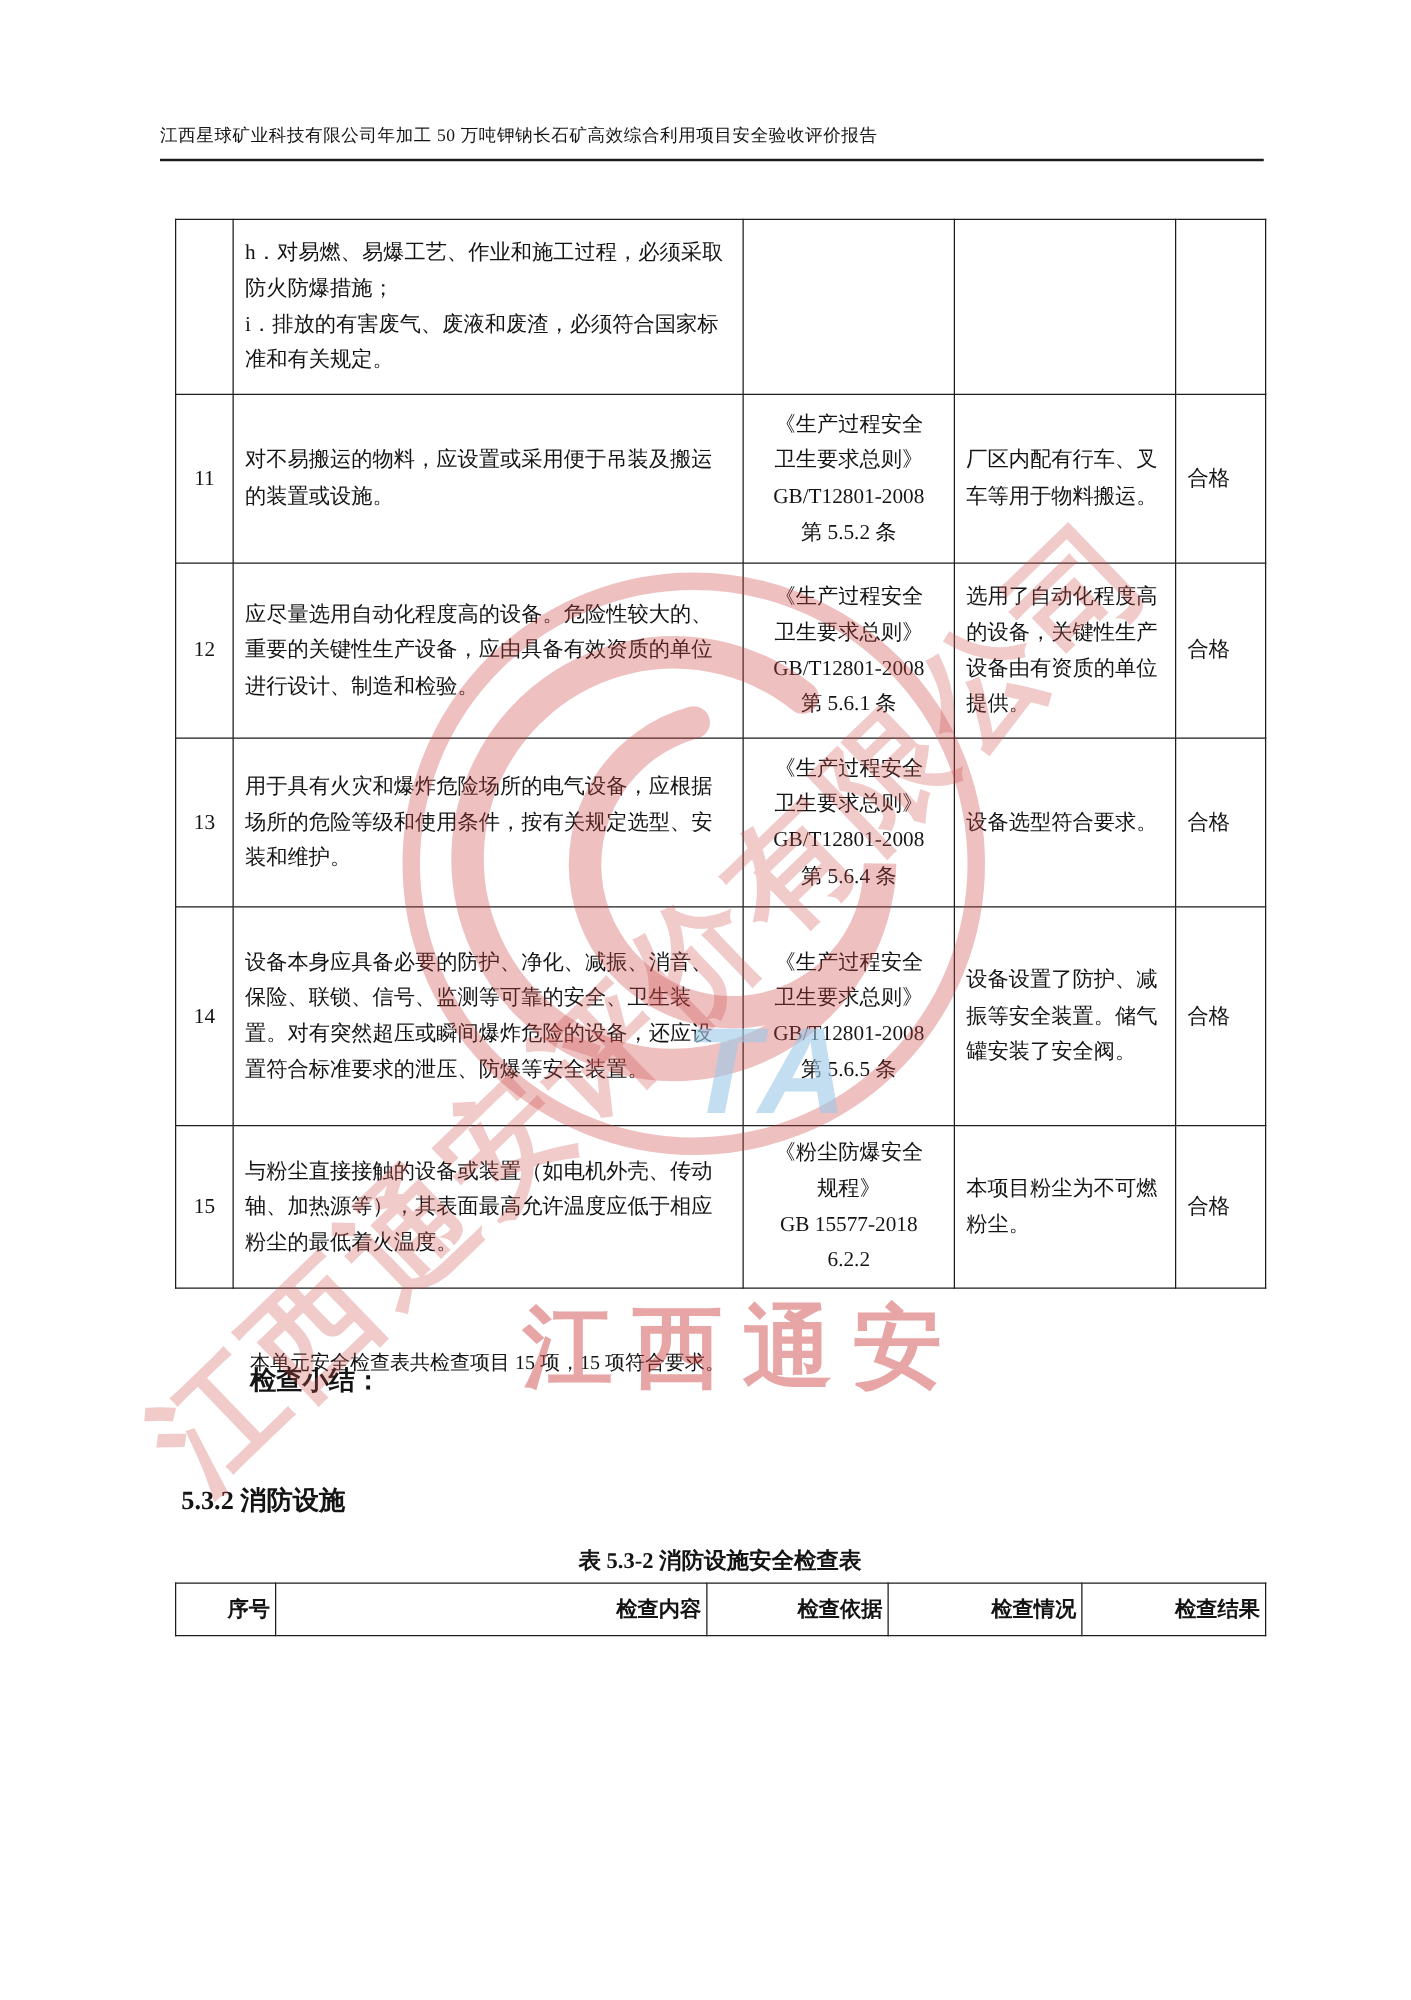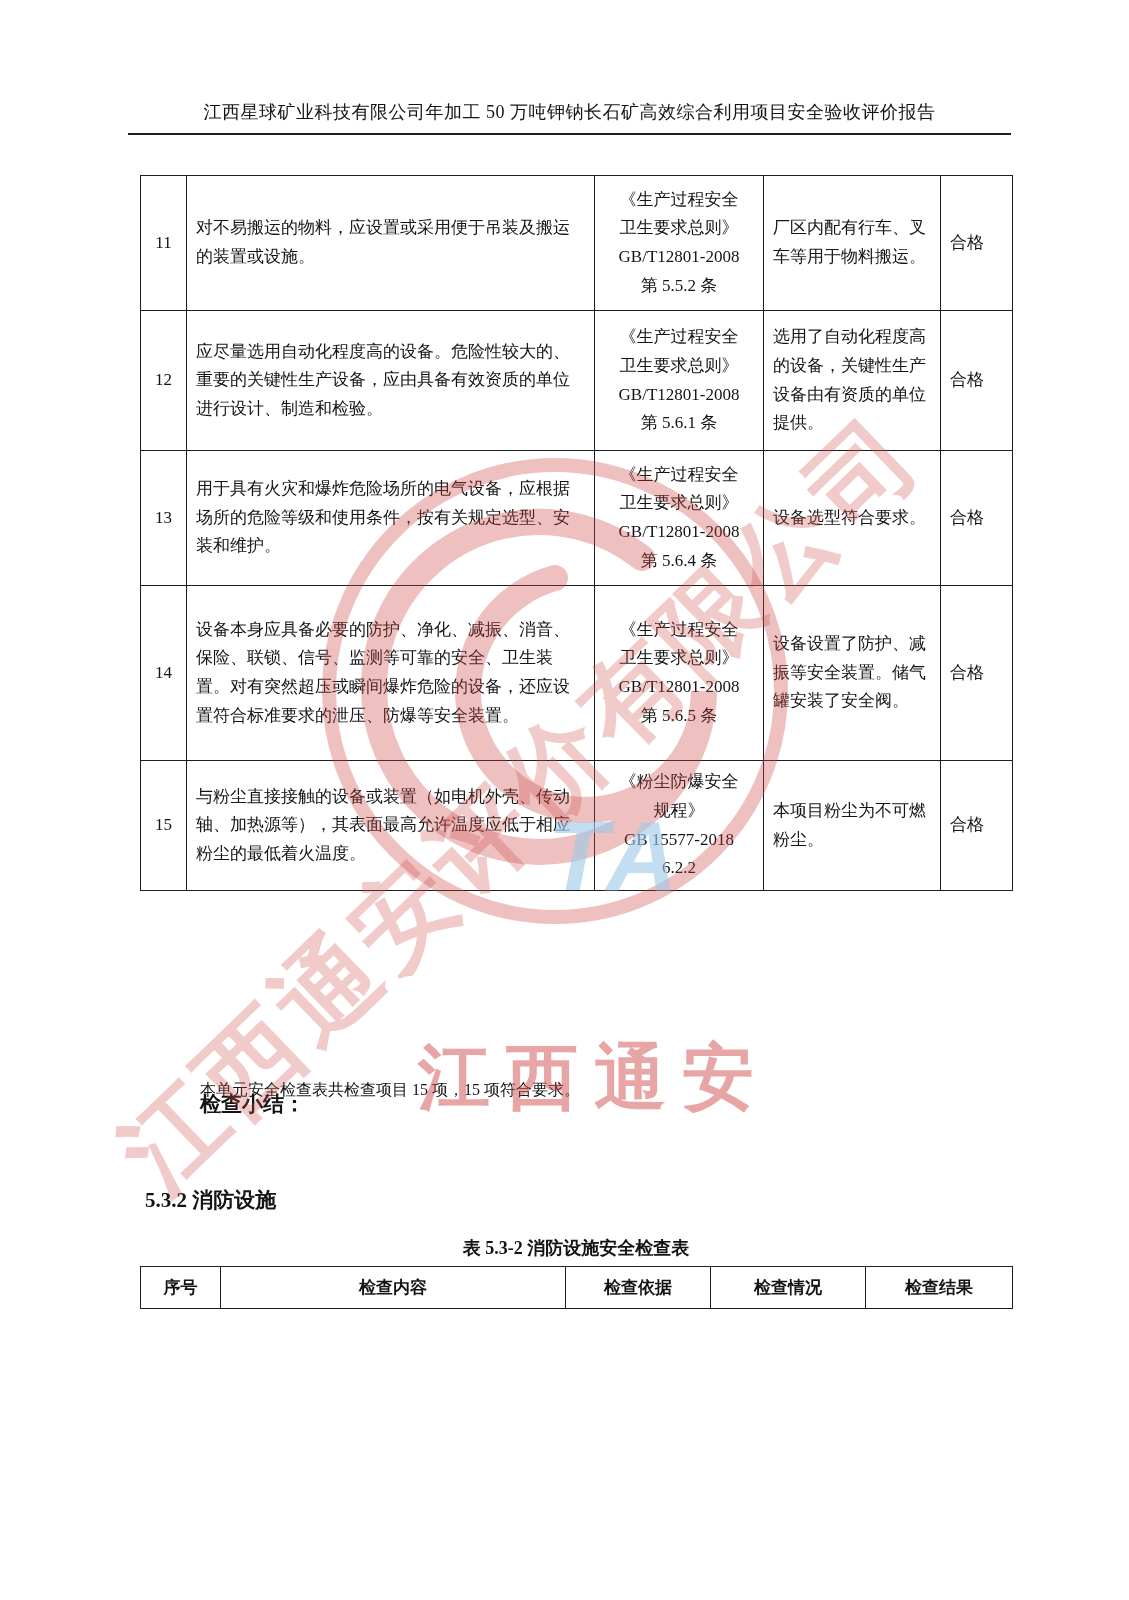--- a/index.html
+++ b/index.html
@@ -5,21 +5,21 @@
   * { margin:0; padding:0; box-sizing:border-box; }
   html,body { background:#ffffff; }
   .page {
     position:relative; width:1129px; height:1600px; background:#ffffff;
     font-family:"Liberation Serif","DejaVu Serif",serif; color:#141414;
     overflow:hidden; margin:0 auto;
   }
   
   .header {
     position:absolute; top:100px; left:128px; right:118px;
-    text-align:center; font-size:18px; letter-spacing:0.5px;
+    text-align:left; font-size:14px; letter-spacing:0.5px;
     padding-bottom:9px; border-bottom:2.5px solid #1d1d1d;
   }
   
   .tbl1 {
     position:absolute; top:175px; left:140px; width:872px;
     border-collapse:collapse; table-layout:fixed;
   }
   .tbl1 td {
     border:1.6px solid #1d1d1d; font-size:17px; line-height:1.68;
     vertical-align:middle; padding:6px 9px; white-space:pre-line;
@@ -40,21 +40,21 @@
   .summary-text  { position:absolute; top:1080px; left:200px; font-size:16px; }
   .section-heading { position:absolute; top:1186px; left:145px; font-size:21px; font-weight:bold; }
   .table-caption { position:absolute; top:1236px; left:140px; width:872px; text-align:center; font-size:18px; font-weight:bold; }
   
   .tbl2 {
     position:absolute; top:1266px; left:140px; width:872px;
     border-collapse:collapse; table-layout:fixed;
   }
   .tbl2 td {
     border:1.6px solid #1d1d1d; font-size:17px; font-weight:bold;
-    text-align:center; vertical-align:middle; height:42px; padding:2px 22px;
+    text-align:right; vertical-align:middle; height:42px; padding:2px 4px;
   }
   
   .footer {
     position:absolute; top:1492px; left:140px; right:117px;
     display:flex; justify-content:space-between; align-items:baseline;
     font-size:16px;
   }
   .footer-left  { margin-left:45px; }
   .footer-right { margin-right:20px; }
   
@@ -84,20 +84,28 @@
 
   <table class="tbl1">
     <colgroup>
       <col style="width:46px">
         <col style="width:408px">
         <col style="width:169px">
         <col style="width:177px">
         <col style="width:72px">
     </colgroup>
     <tbody>
+      <tr class="r0">
+        <td class="c-no"></td>
+        <td class="c-content">h．对易燃、易爆工艺、作业和施工过程，必须采取防火防爆措施；
+i．排放的有害废气、废液和废渣，必须符合国家标准和有关规定。</td>
+        <td class="c-basis"></td>
+        <td class="c-situation"></td>
+        <td class="c-result"></td>
+      </tr>
       <tr class="r1">
         <td class="c-no">11</td>
         <td class="c-content">对不易搬运的物料，应设置或采用便于吊装及搬运的装置或设施。</td>
         <td class="c-basis">《生产过程安全
 卫生要求总则》
 GB/T12801-2008
 第 5.5.2 条</td>
         <td class="c-situation">厂区内配有行车、叉车等用于物料搬运。</td>
         <td class="c-result">合格</td>
       </tr>

